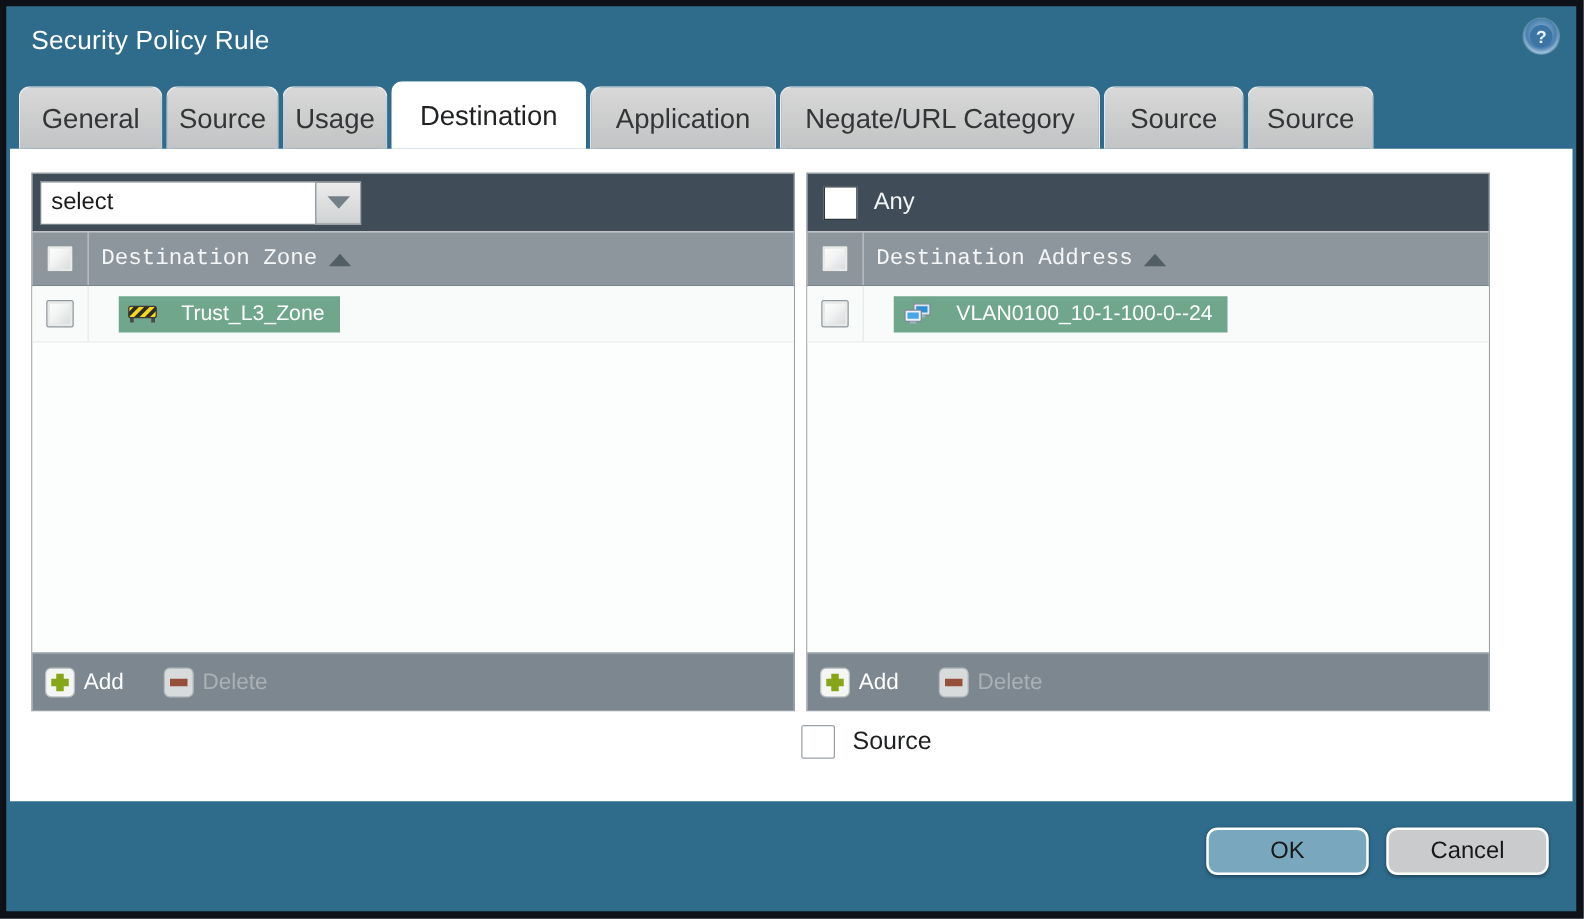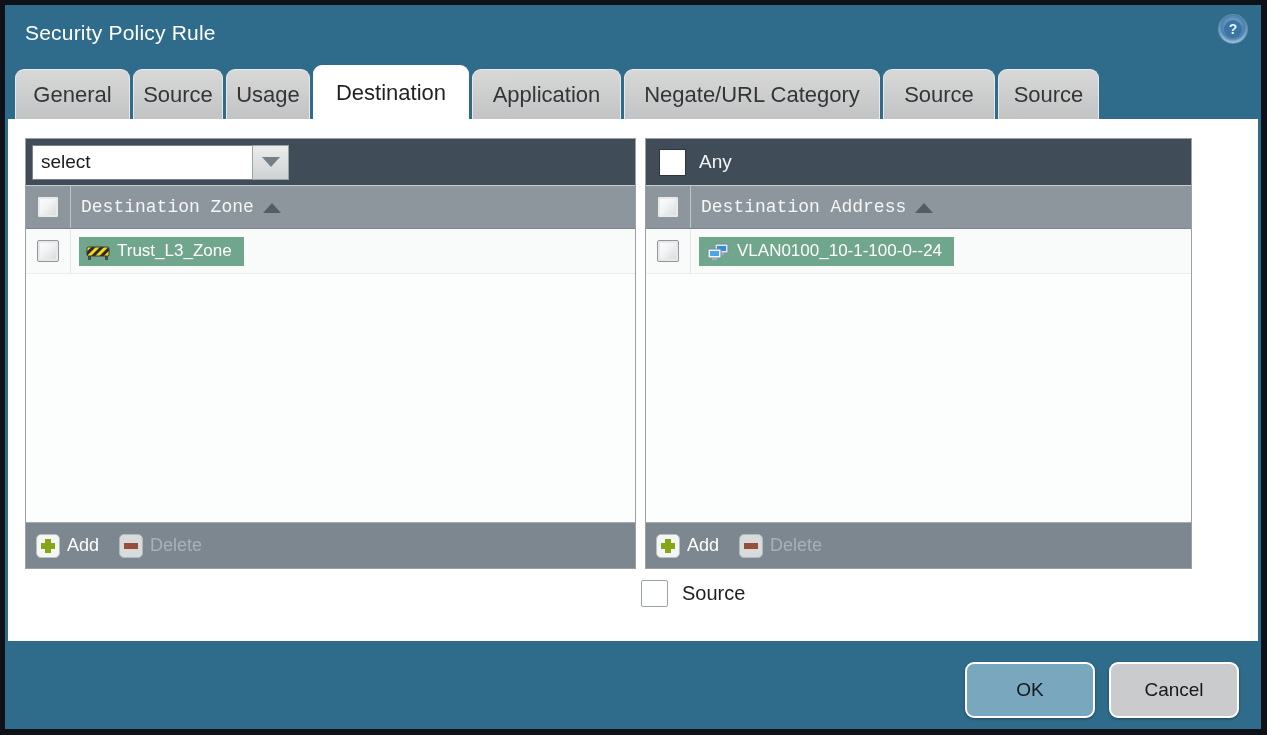--- a/index.html
+++ b/index.html
@@ -111,29 +111,29 @@
     border-bottom:10px solid #525e66;
   }
   
   .rows{flex:1 1 auto;background:#fcfdfd;overflow:hidden;}
   .row{
     height:44px;display:flex;align-items:center;
     background:#f9fbfb;border-bottom:1px solid #eceeee;
   }
   .row .cb-cell{border-right:1px solid #e4e7e8;}
   .chip{
-    margin-left:8px;display:inline-flex;align-items:flex-end;gap:7px;
+    margin-left:24px;display:inline-flex;align-items:center;gap:19px;
     background:#6fa68c;color:#ffffff;font-size:17px;
     padding:4px 12px 5px 7px;cursor:pointer;
   }
   .chip svg{display:block;}
   
   .toolbar{
     height:45px;flex:0 0 45px;background:#7c8790;border-top:1px solid #a3abb0;
-    display:flex;align-items:center;padding-left:10px;gap:20px;
+    display:flex;align-items:center;padding-left:10px;gap:32px;
   }
   .tool{display:inline-flex;align-items:center;gap:7px;cursor:pointer;}
   .tool .label{font-size:18px;color:#ffffff;}
   .tool.disabled{cursor:default;}
   .tool.disabled .label{color:#aab1b6;}
   .icon-plus{
     width:22px;height:22px;border-radius:5px;background:#f4f6f4;
     border:1px solid #b9c0c3;position:relative;
   }
   .icon-plus::before,.icon-plus::after{
@@ -157,21 +157,21 @@
     cursor:pointer;
   }
   .negate-label{font-size:20px;color:#1c1e20;}
   
   .footer{
     position:absolute;left:0;right:0;bottom:0;height:93px;
     display:flex;justify-content:flex-end;align-items:flex-start;
     padding-top:26px;padding-right:22px;gap:14px;box-sizing:border-box;
   }
   .btn{
-    width:130px;height:56px;border-radius:9px;border:2px solid #ffffff;
+    width:130px;height:38px;border-radius:9px;border:2px solid #ffffff;
     font-family:"Liberation Sans","DejaVu Sans",sans-serif;
     font-size:19px;color:#16181a;cursor:pointer;
     box-shadow:0 1px 3px rgba(0,0,0,.35);
   }
   .btn.ok{background:#79a7bd;}
   .btn.cancel{background:#c9cbcd;}
 </style>
 </head>
 <body>
 

